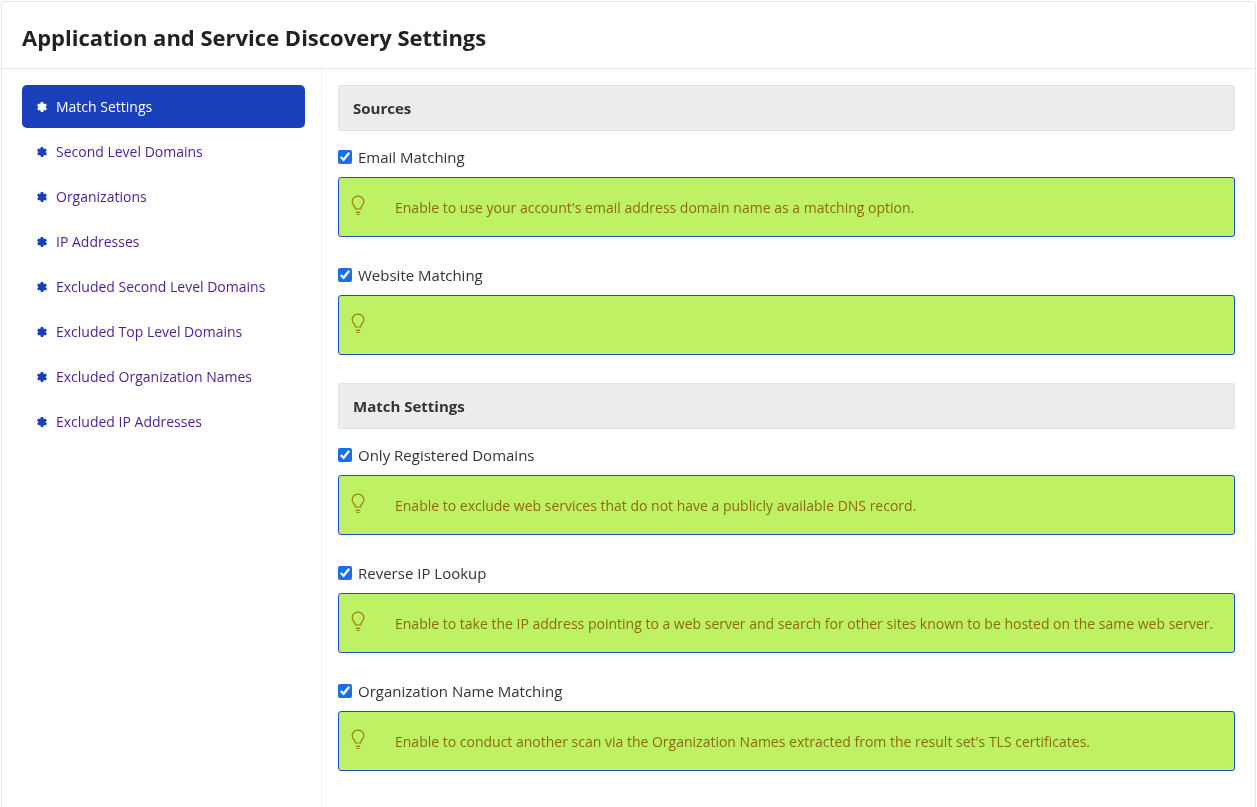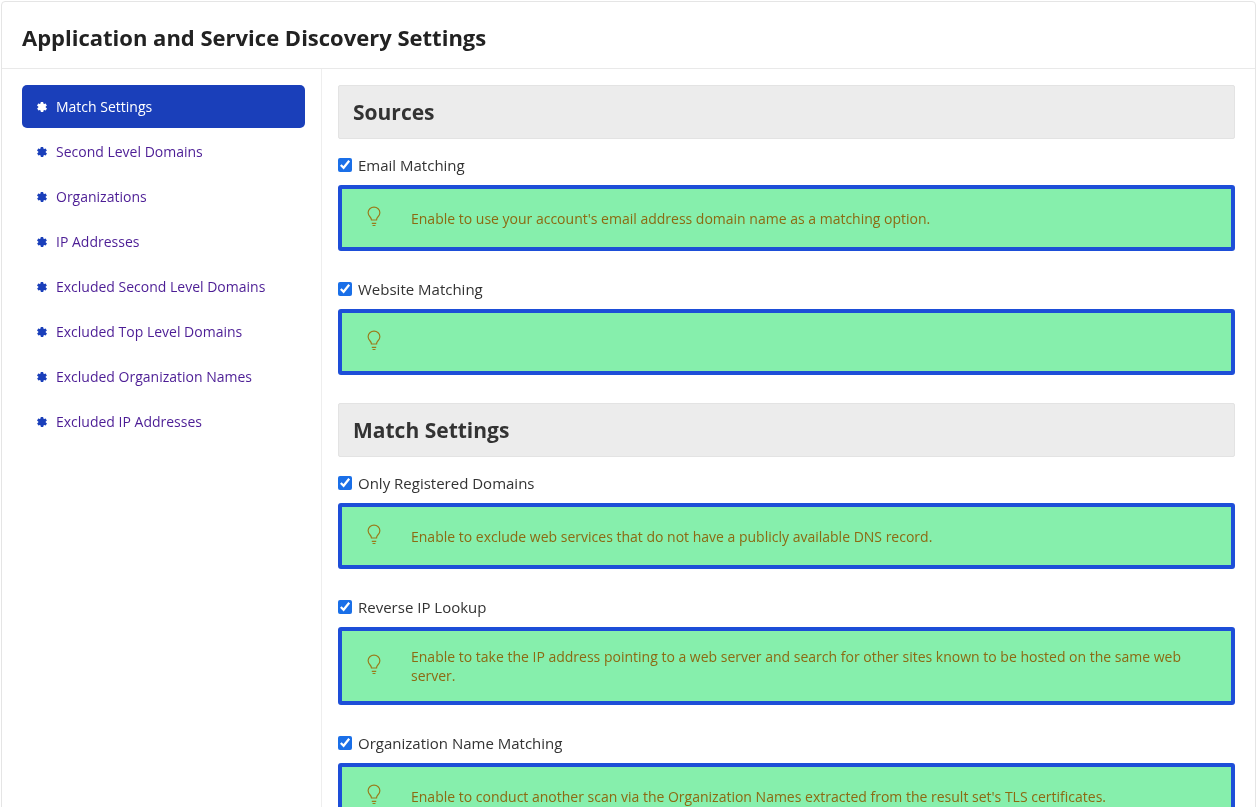--- a/index.html
+++ b/index.html
@@ -67,21 +67,21 @@
   .content {
     flex: 1;
     padding: 16px 20px 24px 16px;
   }
   .section-header {
     background: #ececec;
     border: 1px solid #e3e3e3;
     border-radius: 2px;
     padding: 12px 14px;
     font-weight: 700;
-    font-size: 21px;
+    font-size: 15px;
     color: #333;
     margin-bottom: 16px;
   }
   .setting-block {
     margin-bottom: 28px;
   }
   .check-row {
     display: flex;
     align-items: center;
     margin-bottom: 10px;
@@ -90,24 +90,24 @@
     width: 14px; height: 14px;
     accent-color: #1a6fe8;
     margin: 0 6px 0 0;
   }
   .check-label {
     font-size: 15px;
     font-weight: 500;
     color: #333;
   }
   .hint {
-    background: #86efac;
-    border: 4px solid #1d4ed8;
+    background: #bef264;
+    border: 1px solid #1d4ed8;
     border-radius: 3px;
-    padding: 16px 23px;
+    padding: 16px 10px;
     display: flex;
     align-items: center;
   }
   .hint-icon {
     width: 18px;
     margin-right: 28px;
     flex-shrink: 0;
   }
   .hint-icon svg {
     width: 18px; height: 22px;

